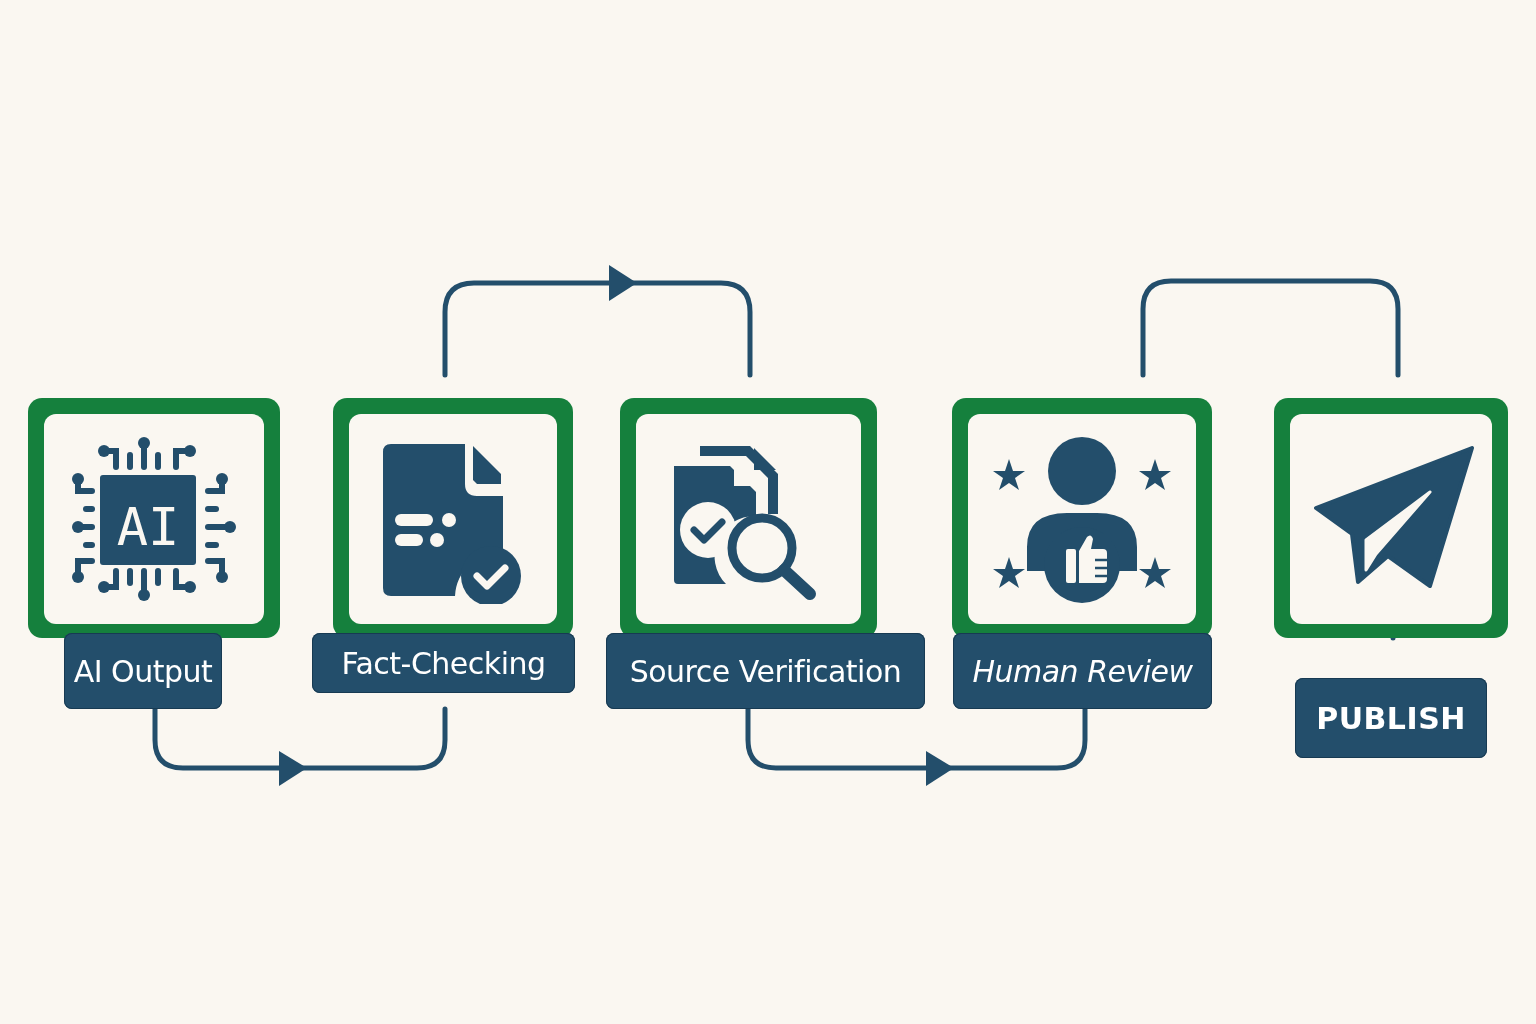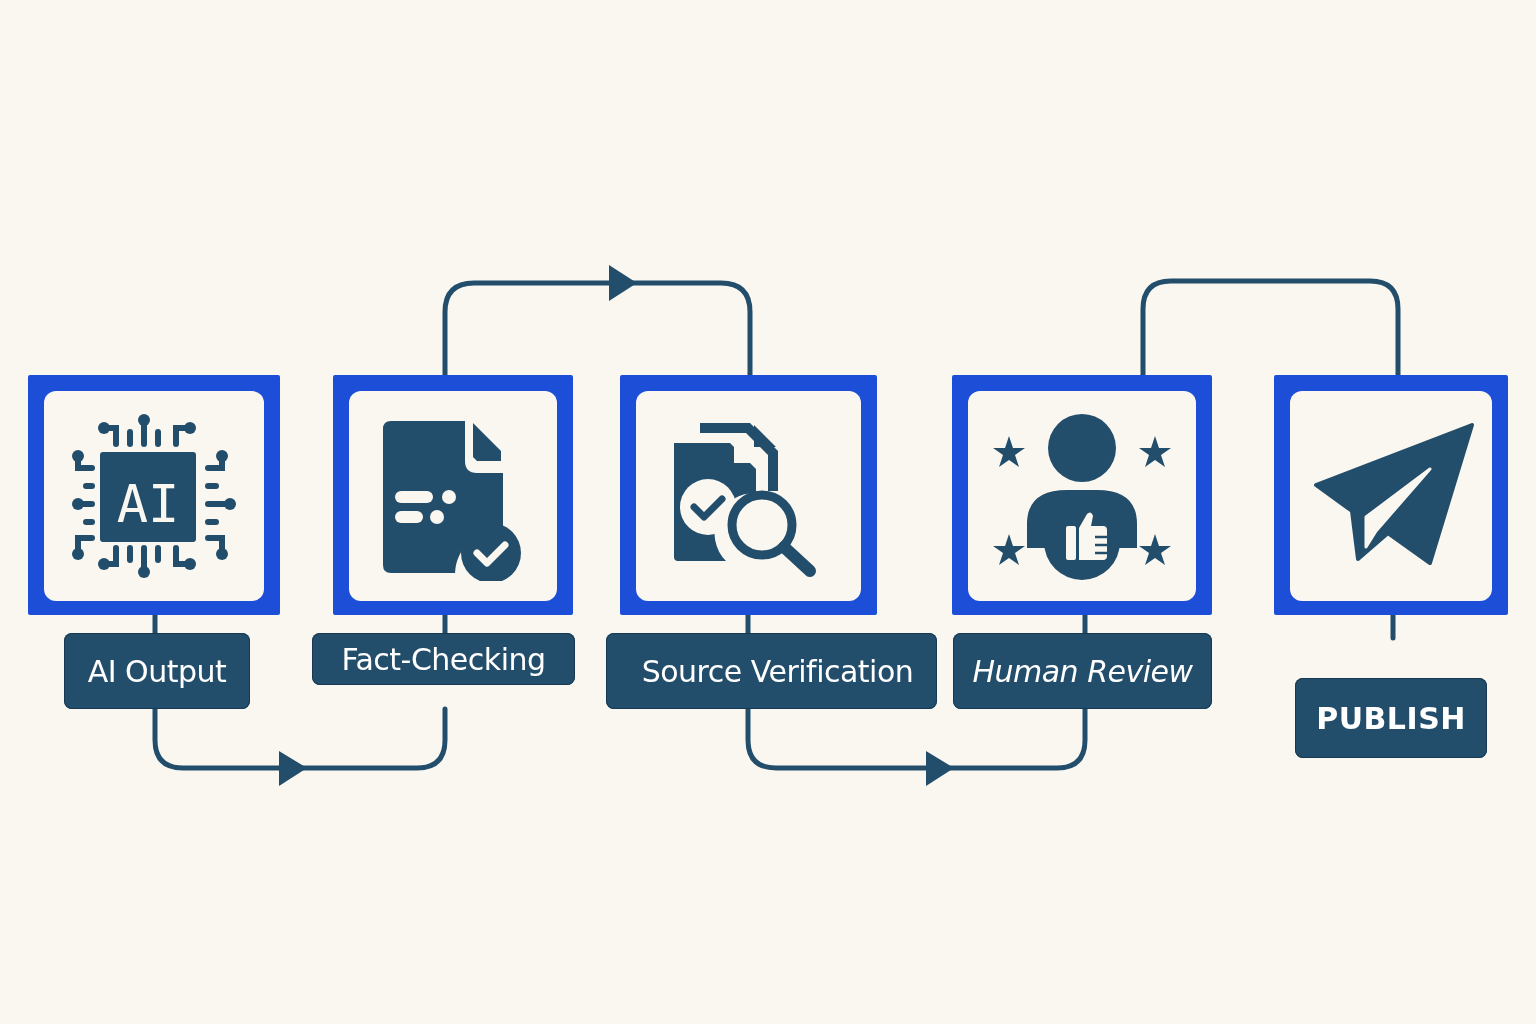--- a/index.html
+++ b/index.html
@@ -1,19 +1,19 @@
 <!DOCTYPE html>
 <html><head>
 <meta charset="utf-8">
 <style>
   html, body { margin:0; padding:0; }
   body { width:1536px; height:1024px; background:#faf7f1; position:relative; overflow:hidden;
          font-family:"DejaVu Sans", sans-serif; }
   #connectors { position:absolute; left:0; top:0; width:1536px; height:1024px; }
-  .step-card { position:absolute; background:#1d4ed8; border-radius:2px; box-sizing:border-box; }
+  .step-card { position:absolute; background:#15803d; border-radius:14px; box-sizing:border-box;margin-top:23px; }
   .step-inner { position:absolute; left:16px; top:16px; right:16px; bottom:14px; background:#faf7f1;
                 border-radius:12px; display:flex; align-items:center; justify-content:center; }
   .step-inner svg { display:block; }
   .step-label { position:absolute; background:#234e6b; color:#ffffff; border-radius:8px;
                 display:flex; align-items:center; justify-content:center; font-size:30px;
                 font-family:"DejaVu Sans", sans-serif; letter-spacing:-0.5px; white-space:nowrap;
                 box-shadow:0 0 0 1px #173a52 inset; }
   .step-label.bold { font-weight:bold; letter-spacing:0.5px;margin-top:41px; }
 </style>
 </head>
@@ -84,55 +84,55 @@
           <circle cx="14" cy="148" r="6"></circle>
         <circle cx="158" cy="50" r="6"></circle>
           <circle cx="166" cy="98" r="6"></circle>
           <circle cx="158" cy="148" r="6"></circle>
         <rect x="36" y="46" width="96" height="90" rx="3"></rect>
       </g>
       <text x="84" y="116" text-anchor="middle" fill="#faf7f1" font-family="'DejaVu Sans Mono', monospace" font-size="52">AI</text>
     </svg>
   </div>
 </div>
-<div class="step-label" style="left:64px;top:633px;width:186px;height:76px;">AI Output</div>
+<div class="step-label" style="left:64px;top:633px;width:158px;height:76px;">AI Output</div>
 
 <div class="step-card" style="left:333px;top:375px;width:240px;height:240px;">
   <div class="step-inner">
     <svg width="160" height="170" viewBox="0 0 160 170">
       <path d="M18 10 H92 V50 Q92 62 104 62 H130 V118 A46 46 0 0 0 82 162 H18 Q10 162 10 154 V18 Q10 10 18 10 Z" fill="#234e6b"></path>
       <polygon points="100,12 128,40 128,50 104,50 100,46" fill="#234e6b"></polygon>
       <g fill="#faf7f1">
         <rect x="22" y="80" width="38" height="12" rx="6"></rect>
           <circle cx="76" cy="86" r="7"></circle>
         <rect x="22" y="100" width="28" height="12" rx="6"></rect>
           <circle cx="64" cy="106" r="7"></circle>
       </g>
       <circle cx="118" cy="142" r="30" fill="#234e6b"></circle>
       <path d="M104 142 L114 152 L132 134" fill="none" stroke="#faf7f1" stroke-width="7" stroke-linecap="round" stroke-linejoin="round"></path>
     </svg>
   </div>
 </div>
-<div class="step-label" style="left:312px;top:633px;width:263px;height:52px;">Fact-Checking</div>
+<div class="step-label" style="left:312px;top:633px;width:263px;height:60px;">Fact-Checking</div>
 
 <div class="step-card" style="left:620px;top:375px;width:257px;height:240px;">
   <div class="step-inner">
     <svg width="170" height="170" viewBox="0 0 170 170">
       <path d="M36 12 H86 L114 40 V80 H104 V44 L82 22 H36 Z" fill="#234e6b"></path>
       <polygon points="90,14 112,36 90,36" fill="#234e6b"></polygon>
       <path d="M10 32 H66 L92 58 V82 A40 40 0 0 0 62 150 H14 Q10 150 10 146 Z" fill="#234e6b"></path>
       <polygon points="70,34 88,52 70,52" fill="#faf7f1"></polygon>
       <circle cx="44" cy="96" r="28" fill="#faf7f1"></circle>
       <path d="M30 96 L40 106 L58 88" fill="none" stroke="#234e6b" stroke-width="7" stroke-linecap="round" stroke-linejoin="round"></path>
       <circle cx="98" cy="114" r="30" fill="none" stroke="#234e6b" stroke-width="9"></circle>
       <line x1="120" y1="136" x2="146" y2="160" stroke="#234e6b" stroke-width="12" stroke-linecap="round"></line>
     </svg>
   </div>
 </div>
-<div class="step-label" style="left:606px;top:633px;width:319px;height:76px;padding-left:12px;">Source Verification</div>
+<div class="step-label" style="left:606px;top:633px;width:319px;height:76px;">Source Verification</div>
 
 <div class="step-card" style="left:952px;top:375px;width:260px;height:240px;">
   <div class="step-inner">
     <svg width="190" height="180" viewBox="0 0 190 180">
       <g fill="#234e6b">
         <circle cx="95" cy="42" r="34"></circle>
         <path d="M40 142 V118 Q40 84 80 84 H110 Q150 84 150 118 V142 H132 A40 40 0 0 0 58 142 Z"></path>
         <circle cx="95" cy="136" r="38"></circle>
         <polygon points="22,30 26,42 38,42 28,49 32,61 22,54 12,61 16,49 6,42 18,42"></polygon>
         <polygon points="168,30 172,42 184,42 174,49 178,61 168,54 158,61 162,49 152,42 164,42"></polygon>

